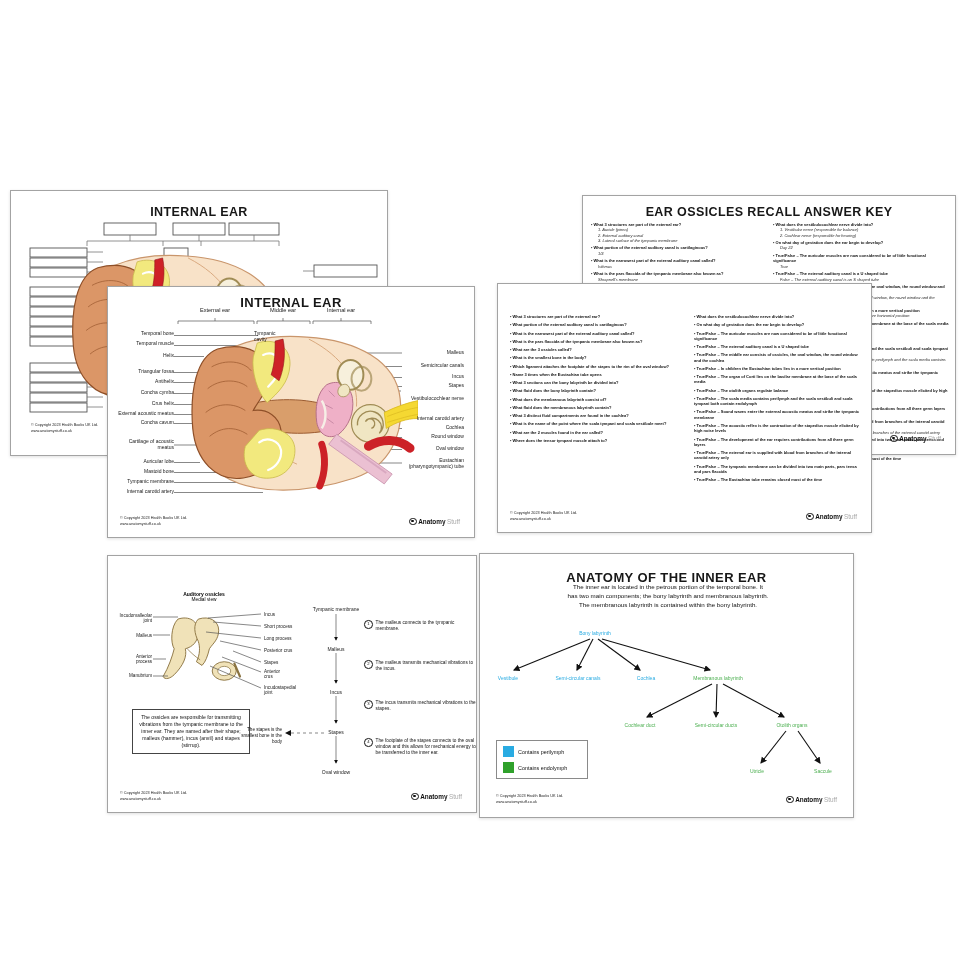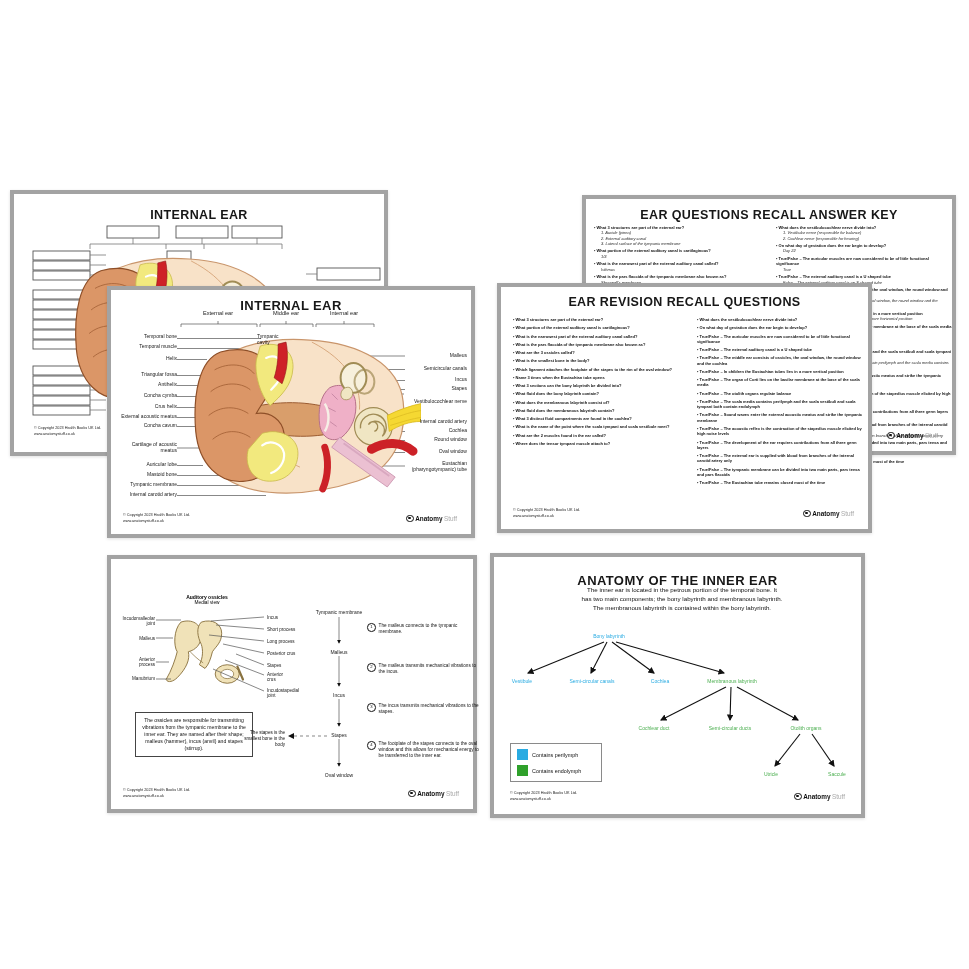--- a/index.html
+++ b/index.html
@@ -1,18 +1,18 @@
 <!DOCTYPE html>
 <html><head>
 <meta charset="utf-8">
 <style>
   html,body{margin:0;padding:0;background:#fff;}
   #canvas{position:relative;width:969px;height:969px;background:#fff;overflow:hidden;
           font-family:"Liberation Sans",sans-serif;}
-  .sheet{position:absolute;background:#fff;border:4px solid #a3a3a3;
+  .sheet{position:absolute;background:#fff;border:1px solid #a3a3a3;
          box-shadow:0 1px 3px rgba(0,0,0,0.13);box-sizing:border-box;}
   .sh-title{position:absolute;left:0;right:0;text-align:center;font-weight:bold;
             color:#171717;letter-spacing:.4px;}
   .abs{position:absolute;}
   svg.layer{position:absolute;left:0;top:0;}
   
   .qcol{position:absolute;font-size:4px;line-height:1.32;color:#111;}
   .qa{margin-bottom:2.4px;}
   .qa .q{font-weight:bold;}
   .qa .q::before{content:"• ";}
@@ -132,21 +132,21 @@
       <path class="ws-line" d="M76,61 h16 M76,71 h16 M76,81 h16 M76,100 h16 M76,110 h16 M76,120 h16 M76,130 h16 M76,140 h16 M76,150 h16 M76,176 h16 M76,186 h16 M76,196 h16 M76,206 h16 M76,216 h16"></path>
     </svg>
     <svg class="abs" style="left:30px;top:55px;width:255px;height:172px;">
         <use href="#earpic"></use>
       </svg>
     <div class="copyright" style="left:20px;top:232px;">© Copyright 2023 Health Books UK Ltd.
 www.anatomystuff.co.uk</div>
   </div>
 
   <div class="sheet" style="left:582px;top:195px;width:374px;height:260px;z-index:1;">
-    <div class="sh-title" style="top:9px;font-size:12.5px;">EAR QUESTIONS RECALL ANSWER KEY</div>
+    <div class="sh-title" style="top:9px;font-size:12.5px;">EAR OSSICLES RECALL ANSWER KEY</div>
     <div class="qcol" style="left:8px;top:26px;width:174px;">
 
     <div class="qa">
           <div class="q">What 3 structures are part of the external ear?</div>
           <div class="a">1. Auricle (pinna)
 2. External auditory canal
 3. Lateral surface of the tympanic membrane</div>
         </div>
         <div class="qa">
           <div class="q">What portion of the external auditory canal is cartilaginous?</div>
@@ -297,21 +297,20 @@
     <div class="copyright" style="left:12px;bottom:10px;">© Copyright 2023 Health Books UK Ltd.
 www.anatomystuff.co.uk</div>
     <div class="logo" style="right:14px;bottom:12px;">
       <span class="circ"></span>
       <span class="b">Anatomy</span>
         <span class="l">Stuff</span>
     </div>
   </div>
 
   <div class="sheet" style="left:497px;top:283px;width:375px;height:250px;z-index:2;">
-    <div class="sh-title" style="top:8px;font-size:12.5px;">EAR REVISION RECALL QUESTIONS</div>
     <div class="qcol" style="left:12px;top:30px;width:170px;">
 
     <div class="qitem">What 3 structures are part of the external ear?</div>
         <div class="qitem">What portion of the external auditory canal is cartilaginous?</div>
         <div class="qitem">What is the narrowest part of the external auditory canal called?</div>
         <div class="qitem">What is the pars flaccida of the tympanic membrane also known as?</div>
         <div class="qitem">What are the 3 ossicles called?</div>
         <div class="qitem">What is the smallest bone in the body?</div>
         <div class="qitem">Which ligament attaches the footplate of the stapes to the rim of the oval window?</div>
         <div class="qitem">Name 3 times when the Eustachian tube opens</div>
@@ -421,21 +420,21 @@
       </div>
     <div class="copyright" style="left:12px;bottom:10px;">© Copyright 2023 Health Books UK Ltd.
 www.anatomystuff.co.uk</div>
     <div class="logo" style="right:14px;bottom:12px;">
       <span class="circ"></span>
       <span class="b">Anatomy</span>
         <span class="l">Stuff</span>
     </div>
   </div>
 
-  <div class="sheet" style="left:490px;top:553px;width:375px;height:265px;z-index:1;">
+  <div class="sheet" style="left:479px;top:553px;width:375px;height:265px;z-index:1;">
     <div class="sh-title" style="top:16px;font-size:13px;">ANATOMY OF THE INNER EAR</div>
     <div class="intro">The inner ear is located in the petrous portion of the temporal bone. It
 has two main components; the bony labyrinth and membranous labyrinth.
 The membranous labyrinth is contained within the bony labyrinth.</div>
     <svg class="layer" width="375" height="265" stroke="#111" stroke-width="1.1" fill="none">
       <path d="M110,85 L34,116" marker-end="url(#arr)"></path>
       <path d="M113,85 L97,116" marker-end="url(#arr)"></path>
       <path d="M118,85 L160,116" marker-end="url(#arr)"></path>
       <path d="M122,85 L230,116" marker-end="url(#arr)"></path>
       <path d="M232,130 L167,163" marker-end="url(#arr)"></path>

